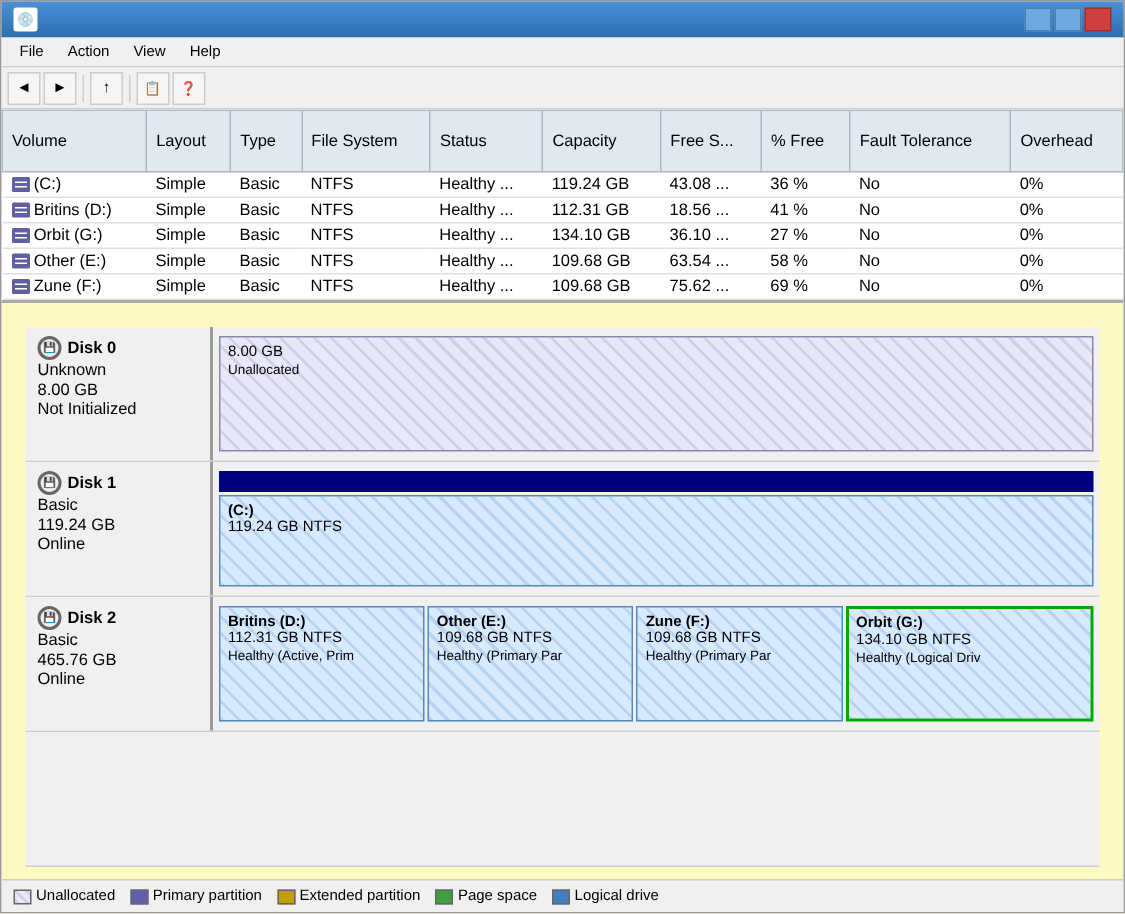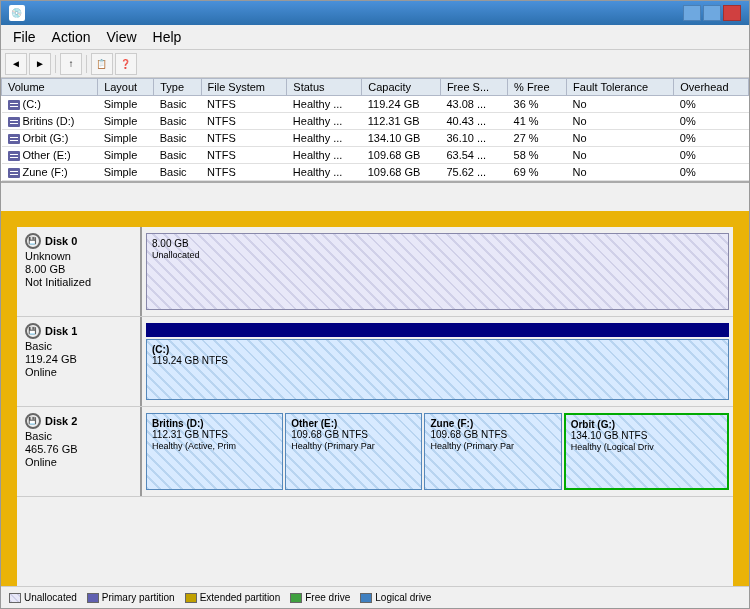--- a/index.html
+++ b/index.html
@@ -80,21 +80,21 @@
       background: #f0f0f0;
       border-bottom: 1px solid #ccc;
       padding: 2px 4px;
       display: flex;
       gap: 0;
     }
 
     .menu-item {
       padding: 2px 8px;
       cursor: pointer;
-      font-size: 14px;
+      font-size: 10px;
     }
 
     
     .toolbar {
       background: #f0f0f0;
       border-bottom: 1px solid #ccc;
       padding: 3px 4px;
       display: flex;
       align-items: center;
       gap: 2px;
@@ -141,21 +141,21 @@
       border-collapse: collapse;
       font-size: 11px;
     }
 
     thead tr {
       background: #e0e8f0;
     }
 
     thead th {
       border: 1px solid #b0b8c8;
-      padding: 2px 6px;
+      padding: 14px 6px;
       text-align: left;
       font-weight: normal;
       white-space: nowrap;
     }
 
     tbody tr {
       background: white;
     }
 
     tbody td {
@@ -196,24 +196,23 @@
       top: 6px;
       left: 2px;
     }
 
     .status-healthy { color: #000; }
 
     
     .disk-area {
       flex: 1;
       overflow-y: auto;
-      background: #eab308;
+      background: #fef9c3;
       padding: 16px;
       position: relative;
-      margin-top: 28px;
     }
 
     .disk-panel {
       display: flex;
       align-items: stretch;
       border-bottom: 1px solid #ccc;
       min-height: 90px;
       background: #f0f0f0;
     }
 
@@ -424,21 +423,21 @@
       <td>No</td>
       <td>0%</td>
     </tr>
             <tr>
       <td><span class="volume-icon"></span>Britins (D:)</td>
       <td>Simple</td>
       <td>Basic</td>
       <td>NTFS</td>
       <td class="status-healthy">Healthy ...</td>
       <td>112.31 GB</td>
-      <td>40.43 ...</td>
+      <td>18.56 ...</td>
       <td>41 %</td>
       <td>No</td>
       <td>0%</td>
     </tr>
             <tr>
       <td><span class="volume-icon"></span>Orbit (G:)</td>
       <td>Simple</td>
       <td>Basic</td>
       <td>NTFS</td>
       <td class="status-healthy">Healthy ...</td>
@@ -559,21 +558,21 @@
           <div class="legend-item">
             <div class="legend-color lc-primary"></div>
             <span>Primary partition</span>
           </div>
           <div class="legend-item">
             <div class="legend-color lc-extended"></div>
             <span>Extended partition</span>
           </div>
           <div class="legend-item">
             <div class="legend-color lc-free"></div>
-            <span>Free drive</span>
+            <span>Page space</span>
           </div>
           <div class="legend-item">
             <div class="legend-color lc-logical"></div>
             <span>Logical drive</span>
           </div>
         </div>
       </div>
 
   </div>
 

